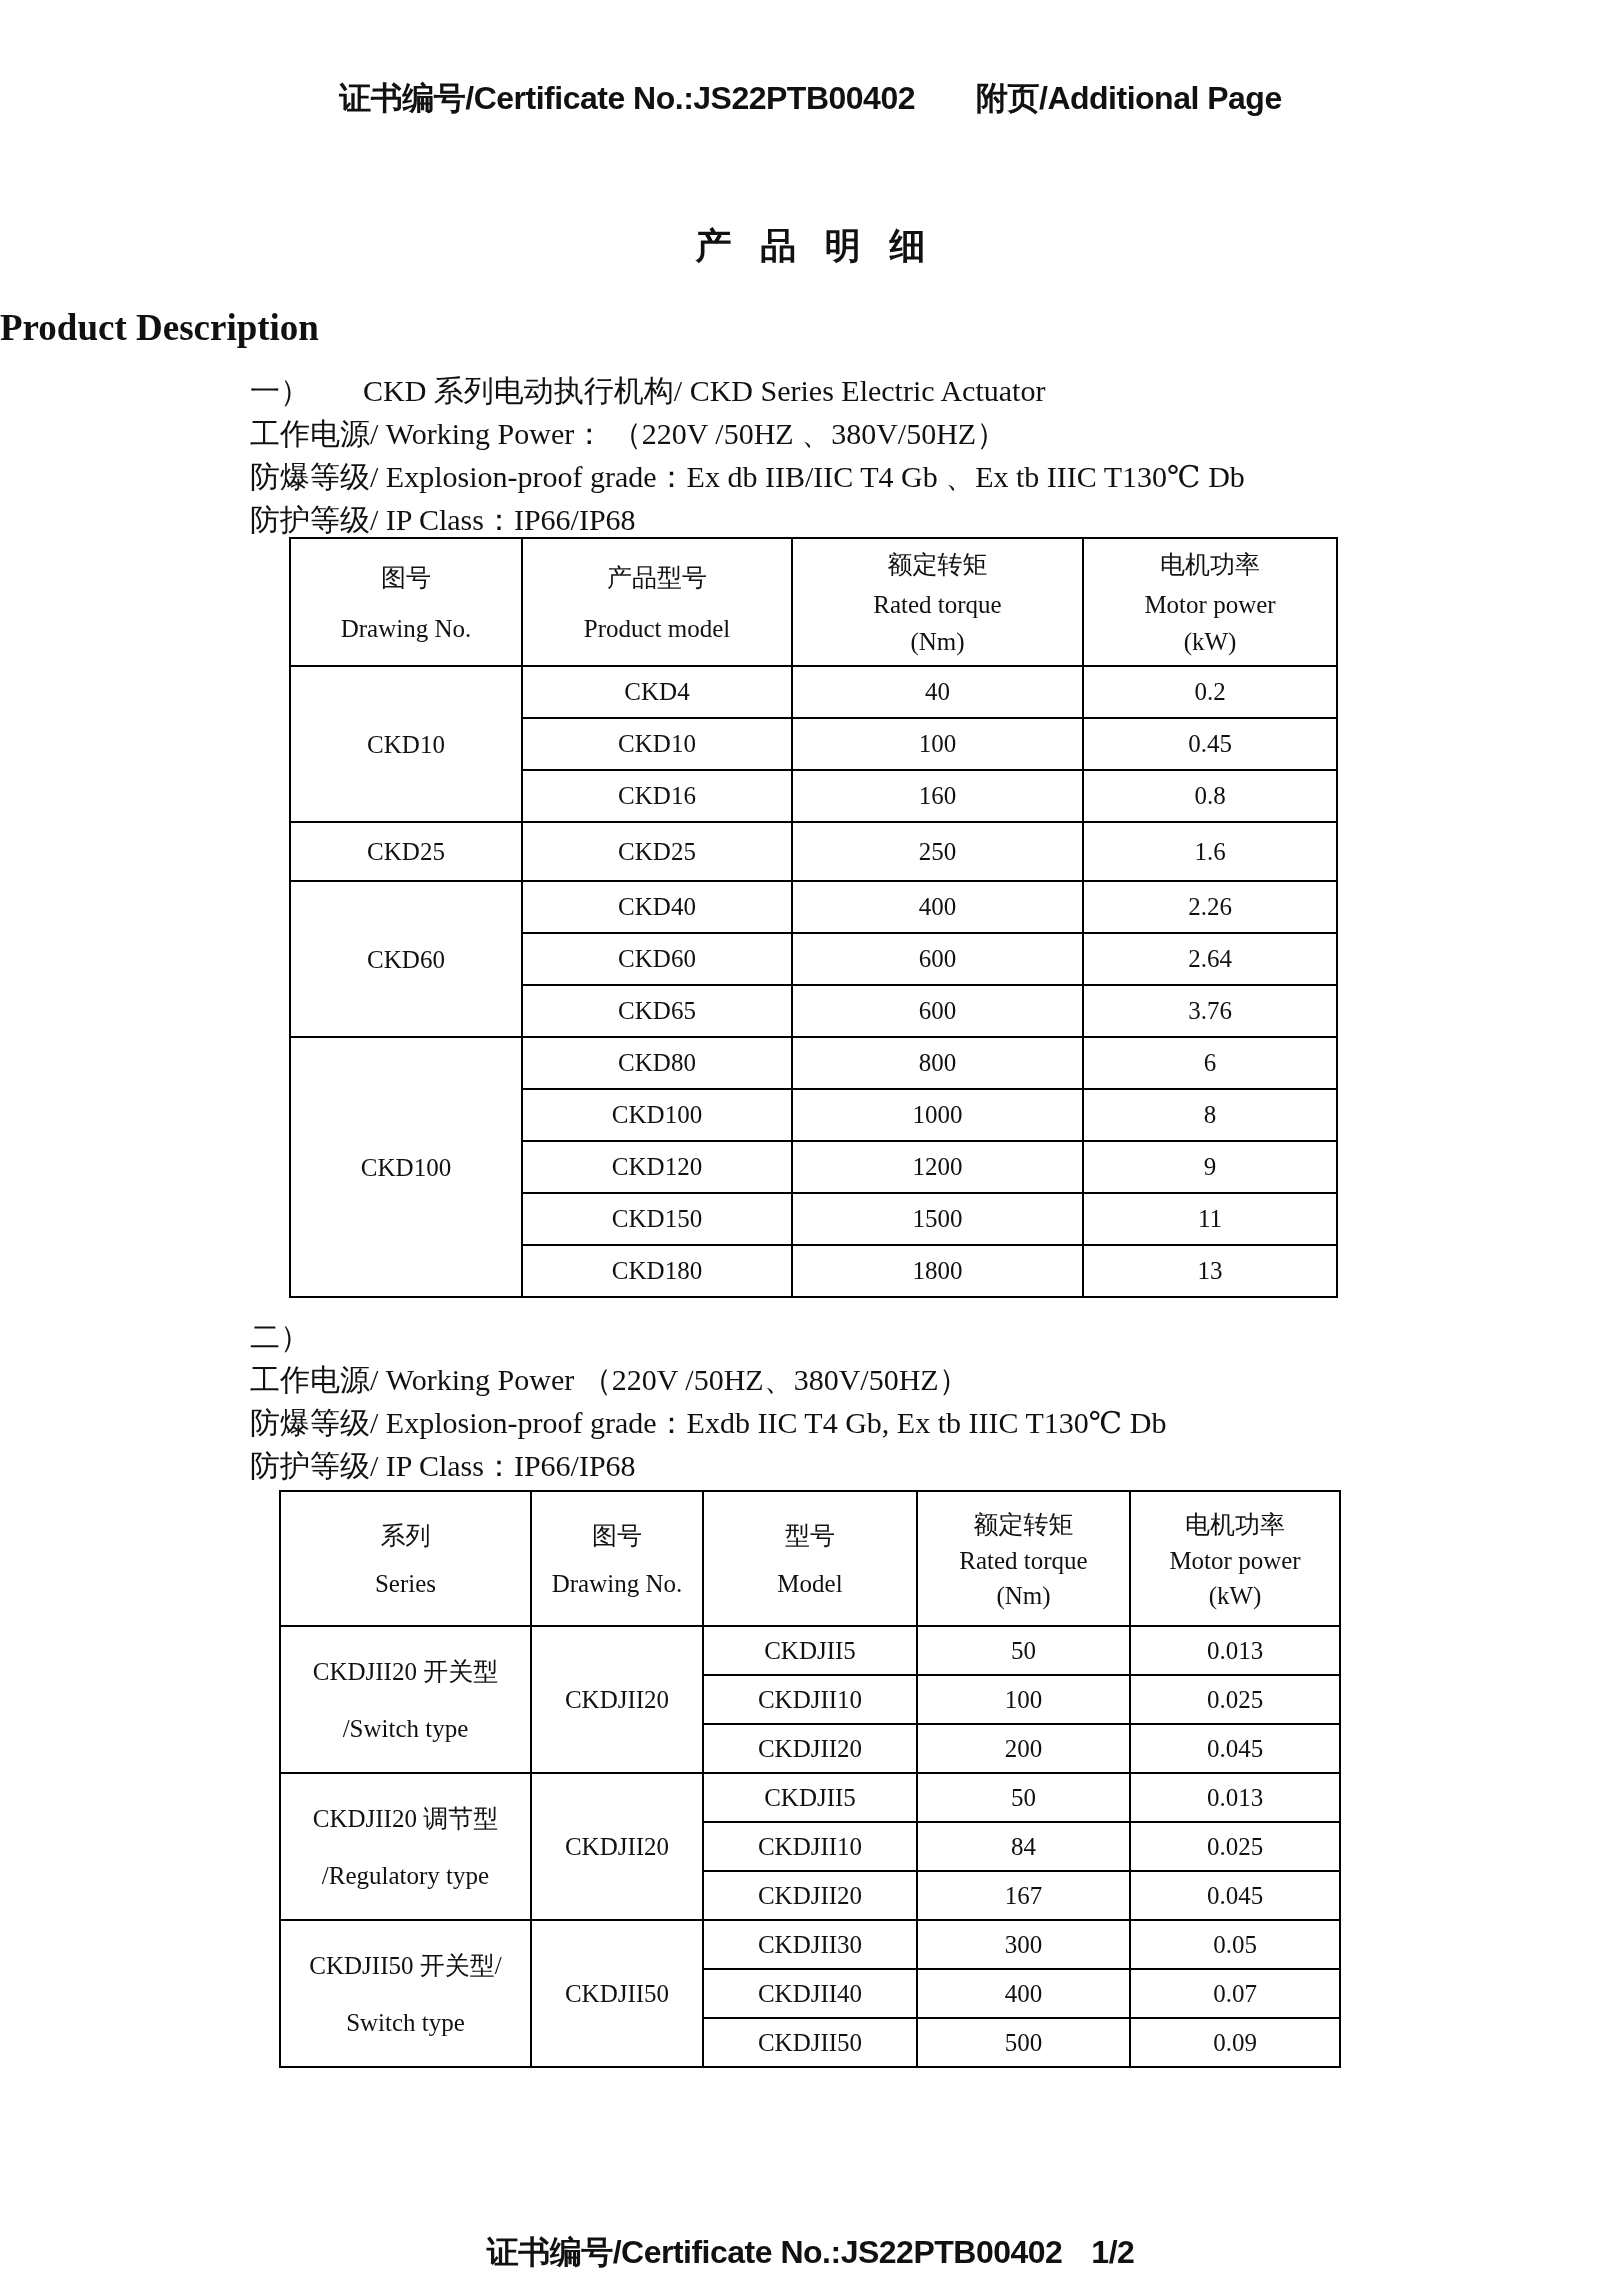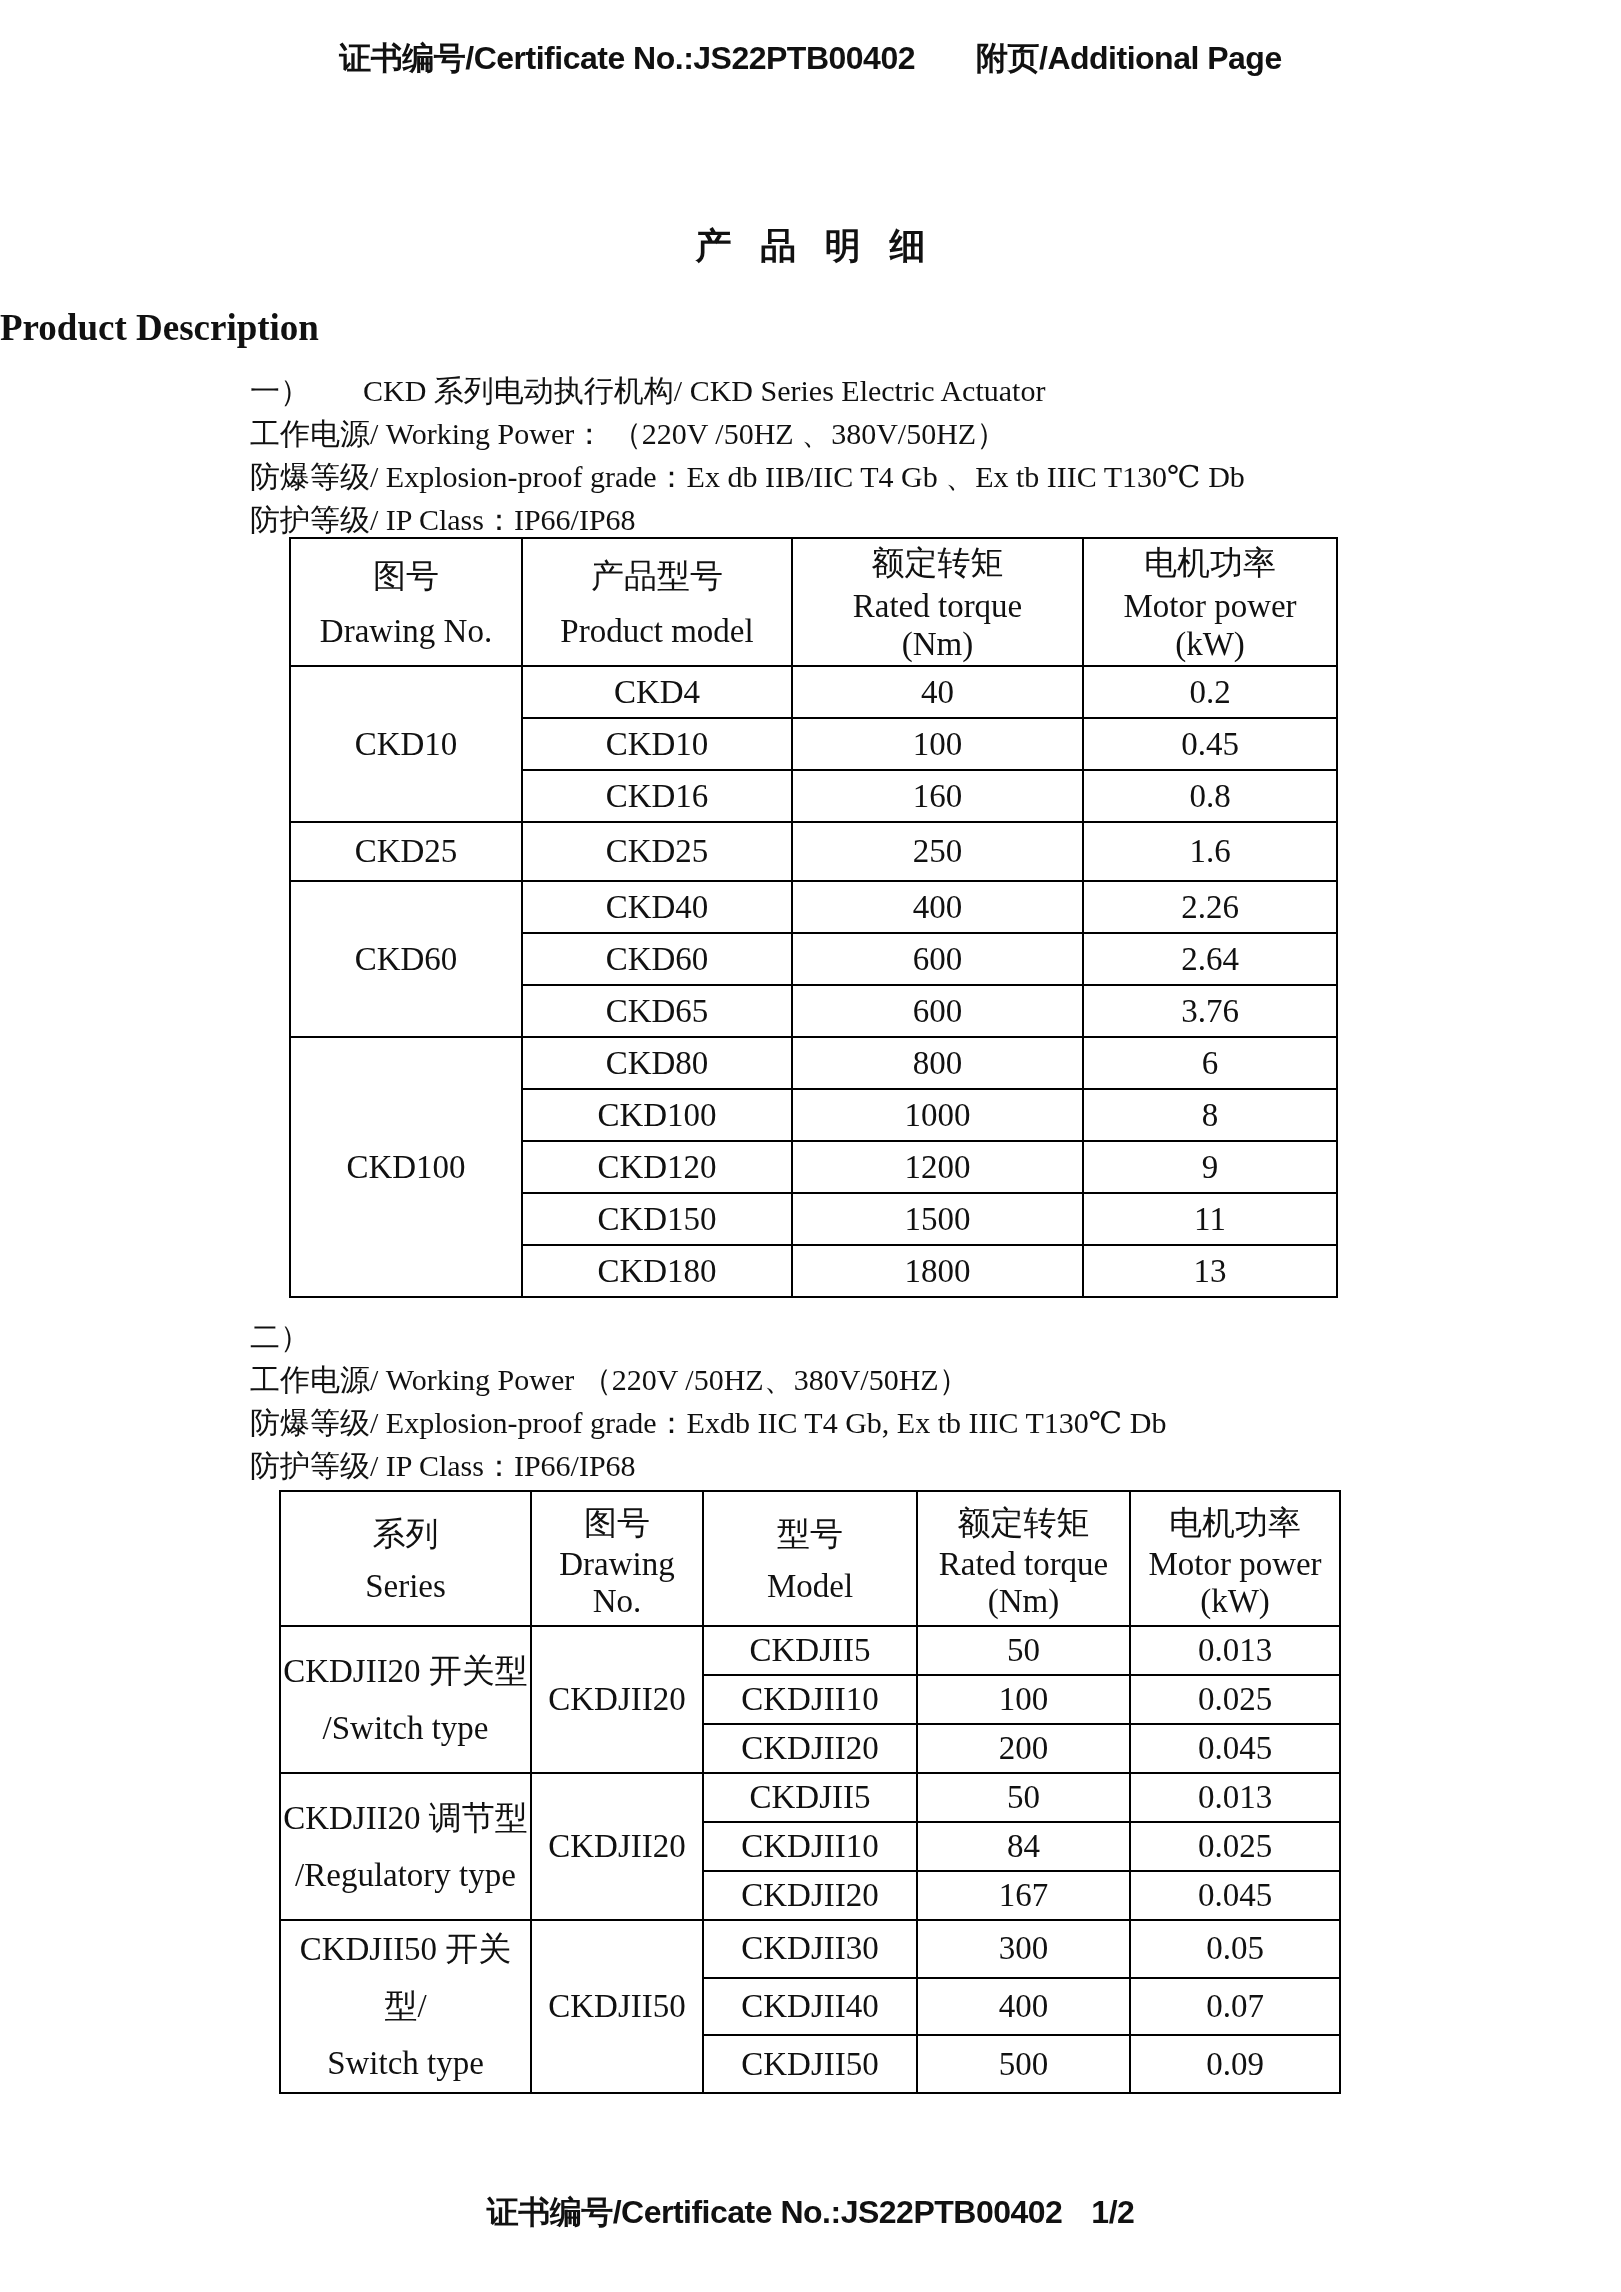--- a/index.html
+++ b/index.html
@@ -18,20 +18,21 @@
     position: absolute;
     left: 0; right: 0;
     display: flex;
     justify-content: center;
     align-items: baseline;
     font-family: "Liberation Sans", "DejaVu Sans", sans-serif;
     font-weight: bold;
     font-size: 32px;
     letter-spacing: -0.5px;
     white-space: nowrap;
+    margin-top: 40px;
   }
   .page-header { top: 37px; gap: 61px; }
   .page-footer { top: 2191px; gap: 29px; }
 
   
   .title-zh {
     position: absolute;
     top: 222px; left: 0; right: 0;
     text-align: center;
     font-size: 36px;
@@ -53,21 +54,21 @@
   .sec-heading { display: flex; line-height: 42px; }
   .sec-marker { width: 113px; flex: 0 0 113px; }
   .sec-line { line-height: 43px; white-space: nowrap; }
 
   
   table {
     position: absolute;
     border-collapse: collapse;
     table-layout: fixed;
     border: 2.9px solid #000;
-    font-size: 33px;
+    font-size: 25px;
   }
   .table-1 { top: 537px; left: 289px; width: 1047px; }
   .table-2 { top: 1490px; left: 279px; width: 1059px; }
   th, td {
     border: 2px solid #000;
     text-align: center;
     vertical-align: middle;
     padding: 0;
     font-weight: normal;
     overflow: hidden;

